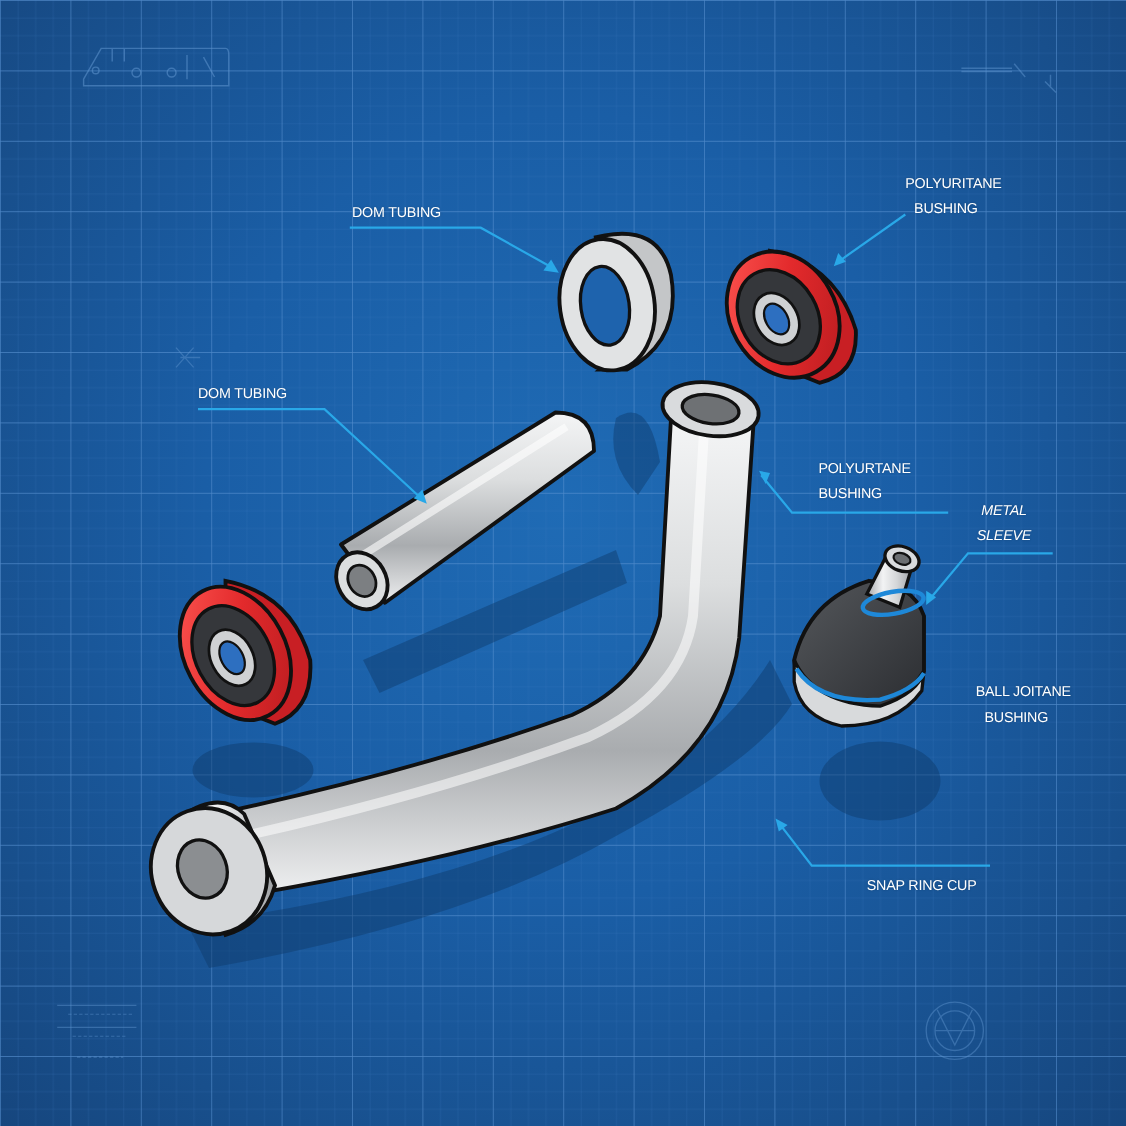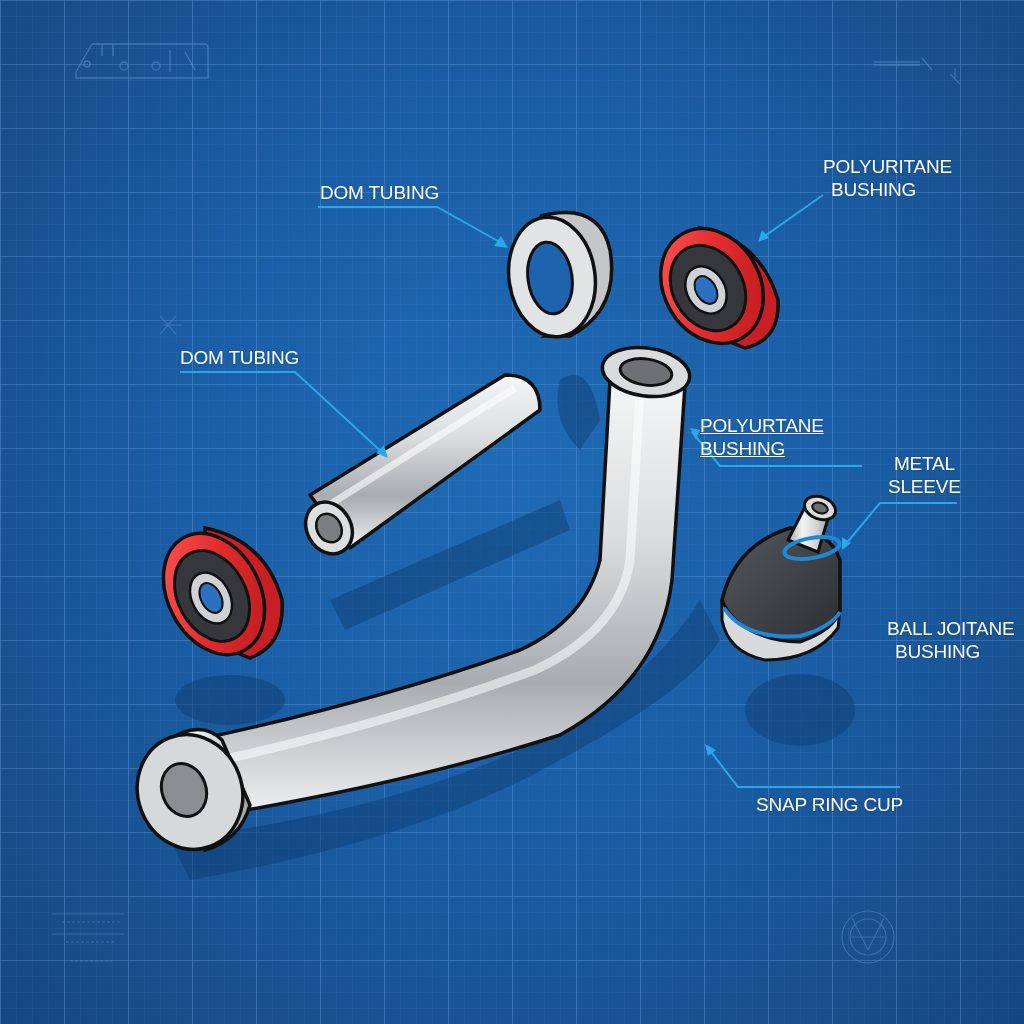--- a/index.html
+++ b/index.html
@@ -3,21 +3,21 @@
 <meta charset="utf-8">
 <style>
   html, body { margin: 0; padding: 0; }
   body { width: 1024px; height: 1024px; overflow: hidden; background: #1a5a9e; font-family: "Liberation Sans", sans-serif; }
   #stage { position: relative; width: 1024px; height: 1024px;
     background:
       radial-gradient(ellipse at 50% 45%, #1f6bb5 0%, #1a5ea6 45%, #184f8c 80%, #16467e 100%);
   }
   #grid { position: absolute; inset: 0; }
   #art { position: absolute; inset: 0; }
-  .label { position: absolute; color: #ffffff; font-size: 19px; letter-spacing: -0.2px; line-height: 23px; text-transform: uppercase; text-shadow: 0 0 2px rgba(0,0,0,0.25); white-space: nowrap; }
+  .label { position: absolute; color: #ffffff; font-size: 13px; letter-spacing: -0.2px; line-height: 23px; text-transform: uppercase; text-shadow: 0 0 2px rgba(0,0,0,0.25); white-space: nowrap; }
   .label span { display: block; }
 </style>
 </head>
 <body>
 
 <div id="stage">
 
   <svg id="grid" width="1024" height="1024">
     <defs>
       <pattern id="minor" width="16" height="16" patternUnits="userSpaceOnUse">
@@ -162,28 +162,28 @@
   <div class="label" style="left:320px; top:181px;">
     <span>DOM TUBING</span>
   </div>
   <div class="label" style="left:823px; top:155px; text-align:center;">
     <span>POLYURITANE</span>
     <span style="padding-left:8px; text-align:left;">BUSHING</span>
   </div>
   <div class="label" style="left:180px; top:346px;">
     <span>DOM TUBING</span>
   </div>
-  <div class="label" style="left:700px; top:414px;text-decoration:underline;">
+  <div class="label" style="left:744px; top:414px;">
     <span>POLYURTANE</span>
     <span>BUSHING</span>
   </div>
-  <div class="label" style="left:888px; top:452px; text-align:center;">
+  <div class="label" style="left:888px; top:452px; text-align:center;font-style:italic;">
     <span>METAL</span>
     <span>SLEEVE</span>
   </div>
   <div class="label" style="left:859px; top:617px;margin-left:28px;">
     <span>BALL JOITANE</span>
     <span style="padding-left:8px;">BUSHING</span>
   </div>
-  <div class="label" style="left:756px; top:793px;">
+  <div class="label" style="left:788px; top:793px;">
     <span>SNAP RING CUP</span>
   </div>
 </div>
 
 </body></html>

